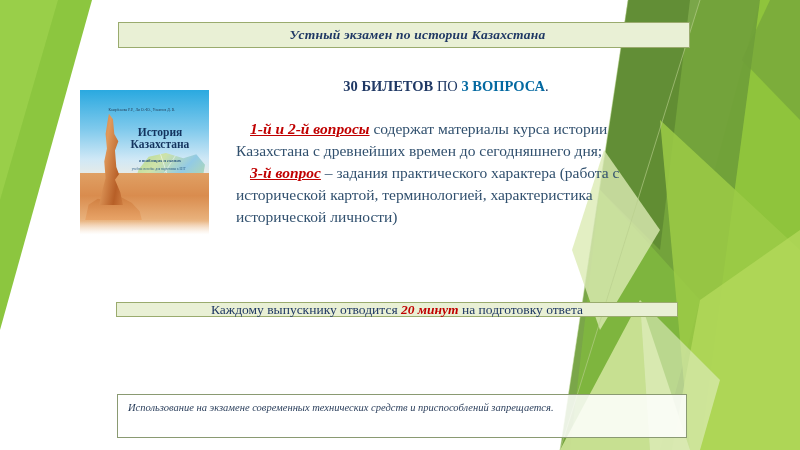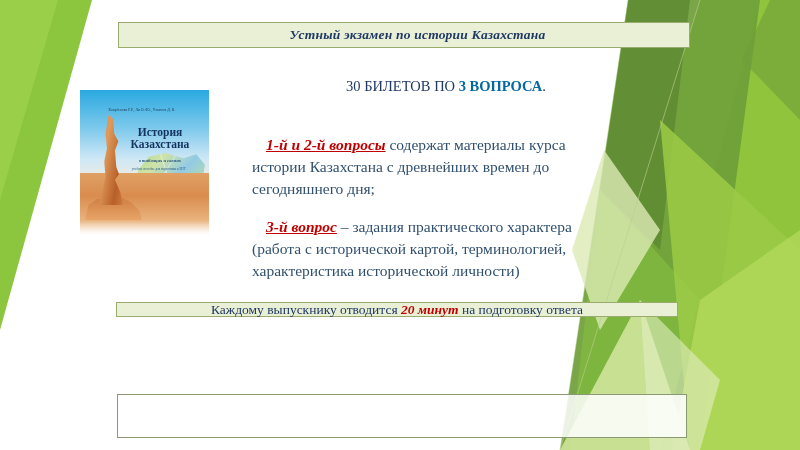--- a/index.html
+++ b/index.html
@@ -105,29 +105,29 @@
     font-size:3.2px;color:#2a5c86;
     white-space:nowrap;
   }
 
   
   #lead-line{
     position:absolute;left:236px;top:78px;width:420px;
     text-align:center;
     font-size:14.5px;color:#1f3864;
   }
-  #lead-line .b{font-weight:normal;}
+  #lead-line .b{font-weight:bold;}
   #lead-line .red{color:#0369a1;font-weight:bold;}
 
   #body-block{
     position:absolute;left:236px;top:118px;width:400px;
     font-size:15.5px;line-height:1.42;
     color:#31506e;
   }
-  #body-block p{margin:16px;}
+  #body-block p{margin:0;}
   .kw{
     color:#c00000;font-weight:bold;font-style:italic;
     text-decoration:underline;
   }
   .ind{display:inline-block;width:14px;}
 
   
   #time-box{
     position:absolute;left:116px;top:302px;
     width:562px;height:15px;
@@ -219,15 +219,16 @@
     <p><span class="ind"></span><span class="kw">1-й и 2-й  вопросы</span><span> содержат материалы курса истории Казахстана с древнейших времен до сегодняшнего дня;</span></p>
     <p><span class="ind"></span><span class="kw">3-й  вопрос</span><span> – задания практического характера (работа с исторической картой, терминологией, характеристика исторической личности)</span></p>
   </div>
 
   <div id="time-box">
     <span class="t"><span>Каждому выпускнику отводится </span><span class="red">20 минут</span><span> на подготовку ответа</span></span>
   </div>
 
 
   <div id="note-box">
+    <div class="l">Использование на экзамене современных технических средств и приспособлений запрещается.</div>
   </div>
 
 </div>
 
 </body></html>

